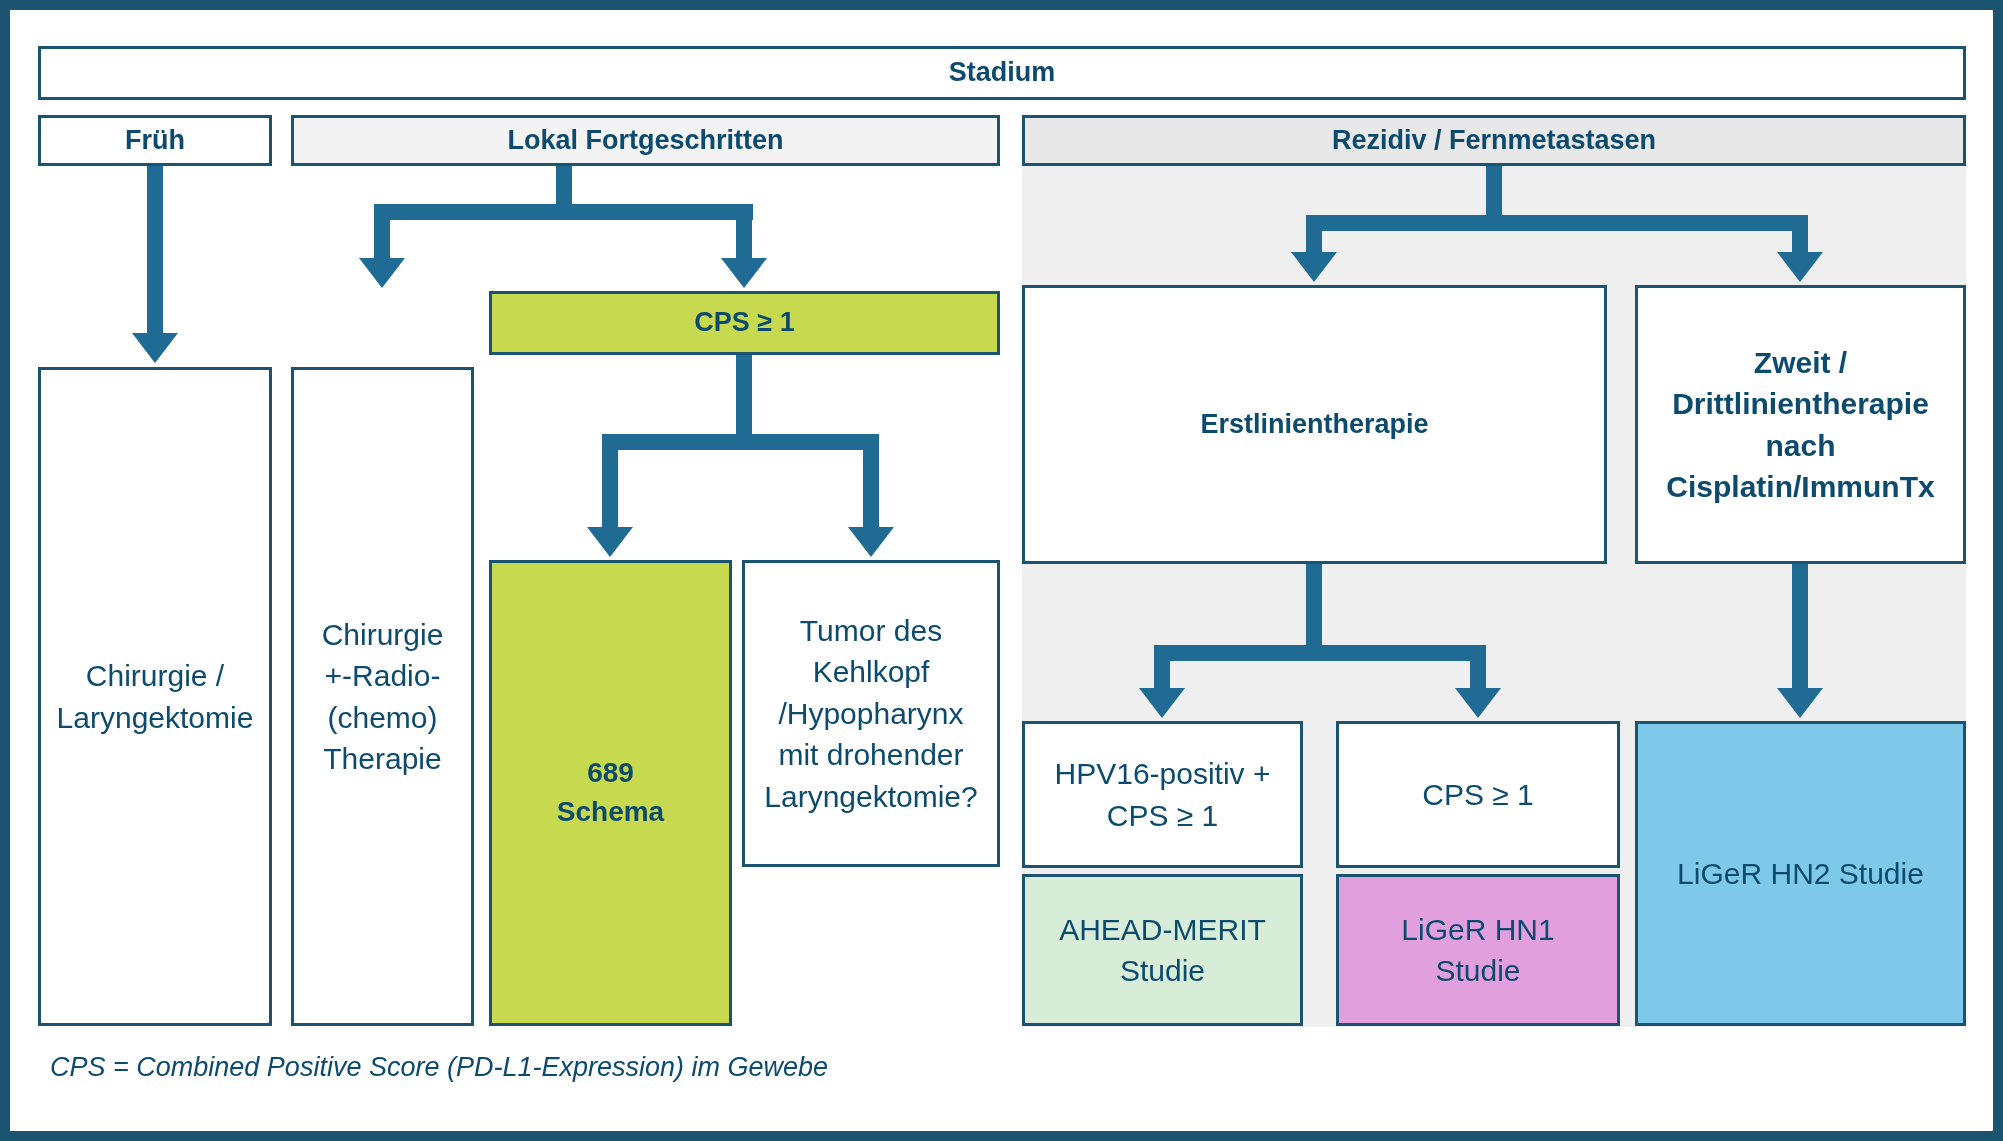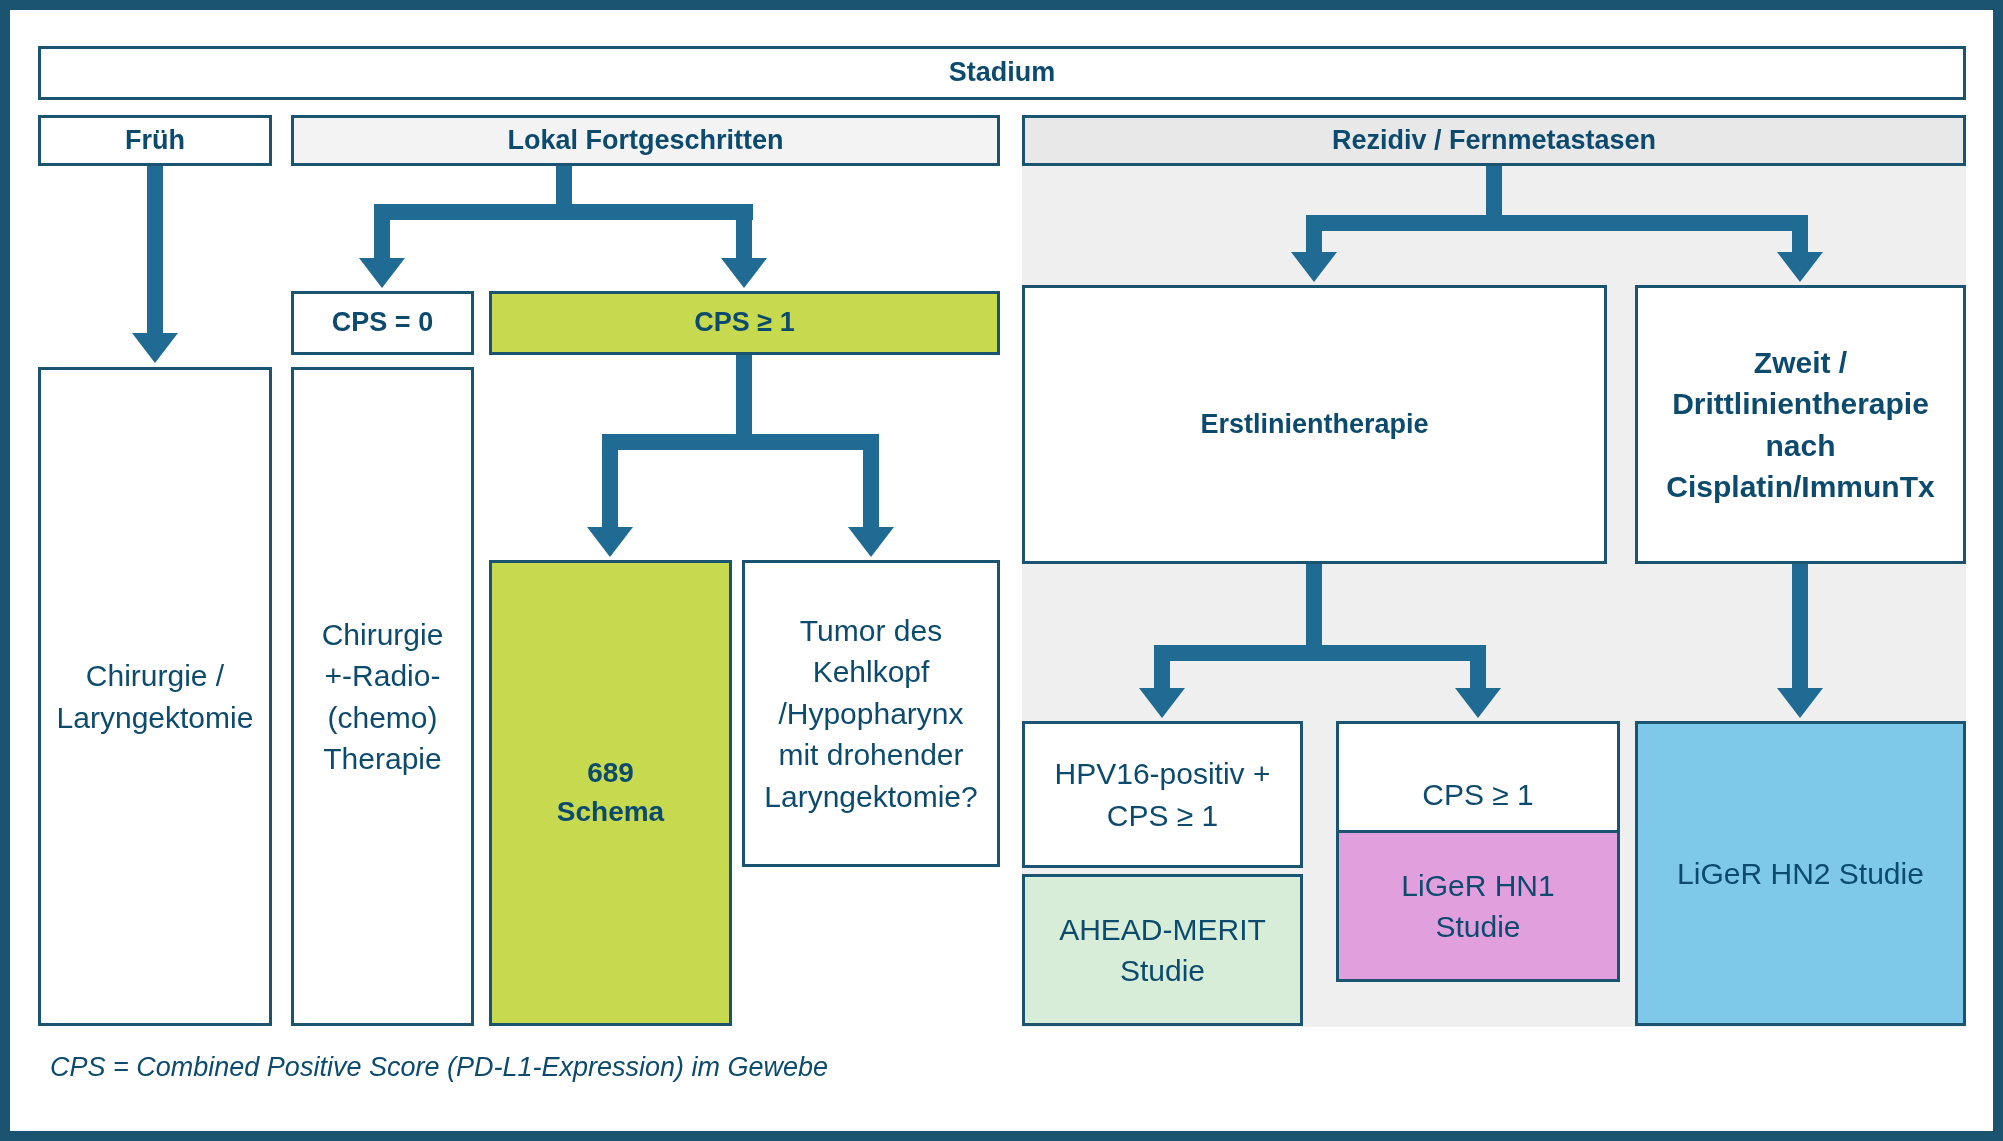--- a/index.html
+++ b/index.html
@@ -116,21 +116,20 @@
   </div>
 
   <div>
     <span class="vstem" style="left:1792px; top:564px; height:127px;"></span>
     <span class="tri" style="left:1777px; top:688px;"></span>
   </div>
 
   <div class="box" style="left:38px; top:367px; width:234px; height:659px;">Chirurgie /
 Laryngektomie</div>
 
-  <div class="box bold" style="font-size:27px; left:291px; top:291px; width:183px; height:64px;">CPS = 0</div>
 
   <div class="box bold" style="font-size: 27px; left: 489px; top: 291px; width: 511px; height: 64px; background-color: rgb(199, 218, 79);">CPS ≥ 1</div>
 
   <div class="box" style="left:291px; top:367px; width:183px; height:659px;">Chirurgie
 +-Radio-
 (chemo)
 Therapie</div>
 
   <div class="box bold" style="font-size: 28px; left: 489px; top: 560px; width: 243px; height: 466px; background-color: rgb(199, 218, 79);">689
 Schema</div>
@@ -150,21 +149,21 @@
 Cisplatin/ImmunTx</div>
 
   <div class="box" style="left:1022px; top:721px; width:281px; height:147px;">HPV16-positiv +
 CPS ≥ 1</div>
 
   <div class="box" style="left:1336px; top:721px; width:284px; height:147px;">CPS ≥ 1</div>
 
   <div class="box" style="left: 1022px; top: 874px; width: 281px; height: 152px; background-color: rgb(216, 237, 215);">AHEAD-MERIT
 Studie</div>
 
-  <div class="box" style="left: 1336px; top: 830px; width: 284px; height: 152px; background-color: rgb(225, 159, 222);">LiGeR HN1
+  <div class="box" style="left: 1336px; top: 874px; width: 284px; height: 152px; background-color: rgb(225, 159, 222);">LiGeR HN1
 Studie</div>
 
   <div class="box" style="left: 1635px; top: 721px; width: 331px; height: 305px; background-color: rgb(126, 200, 233);">LiGeR HN2 Studie</div>
 
   <div class="footnote">CPS = Combined Positive Score (PD-L1-Expression) im Gewebe</div>
 
   <div class="frame"></div>
 
 </div>
 

